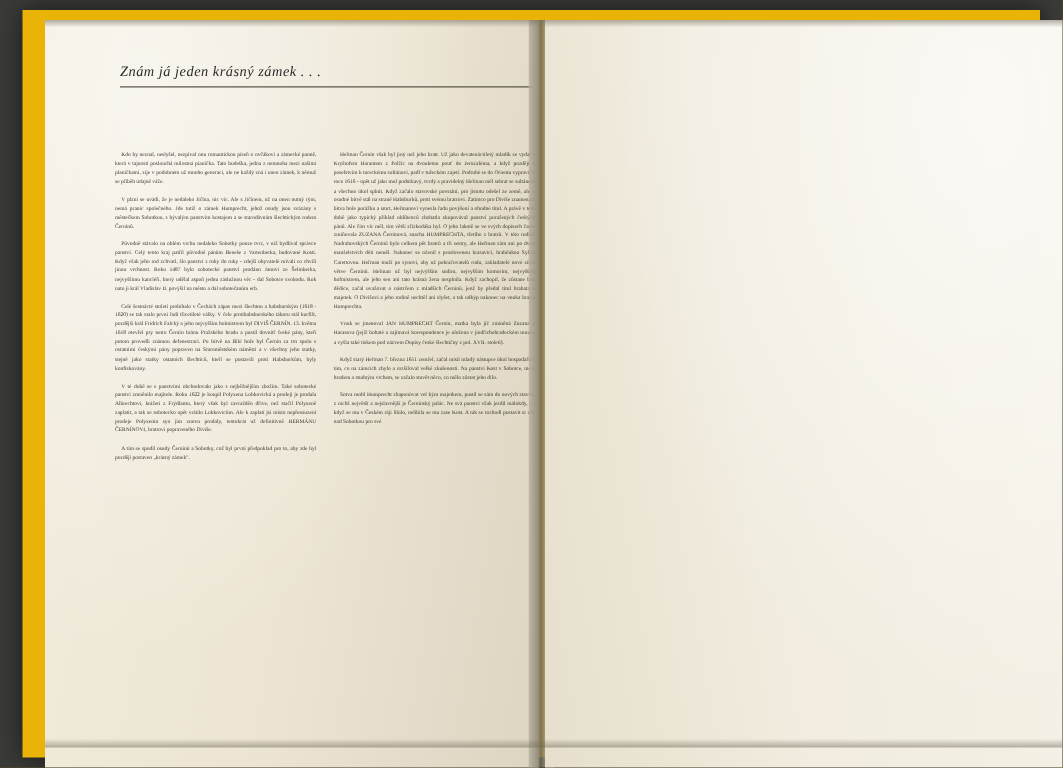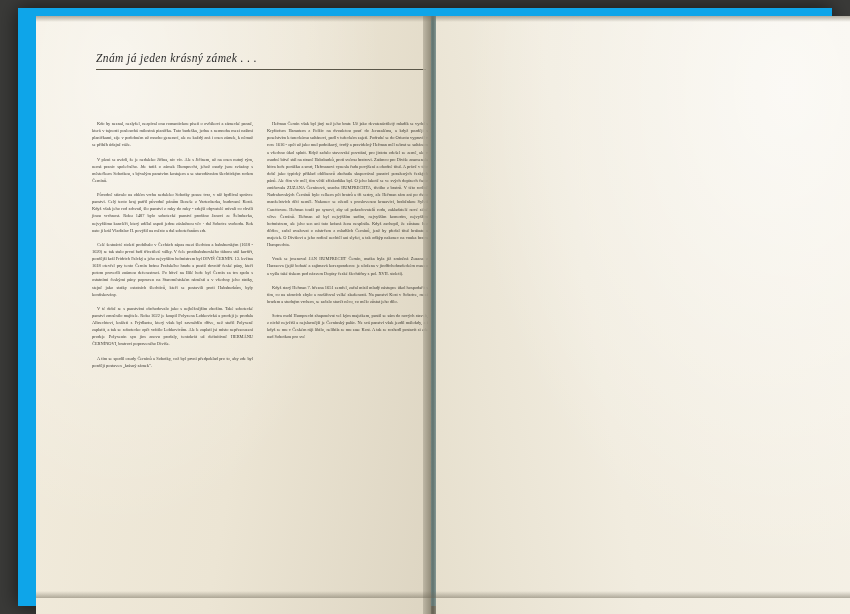--- a/index.html
+++ b/index.html
@@ -20,21 +20,21 @@
     background: #3a3a38;
     overflow: hidden;
   }
   
   .book {
     position: absolute;
     left: 18px;
     top: 8px;
     width: 814px;
     height: 598px;
-    background: #0ea5e9;
+    background: #eab308;
     box-shadow: 0 0 18px rgba(0,0,0,0.6);
   }
   .page-left {
     position: absolute;
     left: 18px;
     top: 8px;
     width: 395px;
     height: 598px;
     background: #efe9da;
     background-image:

